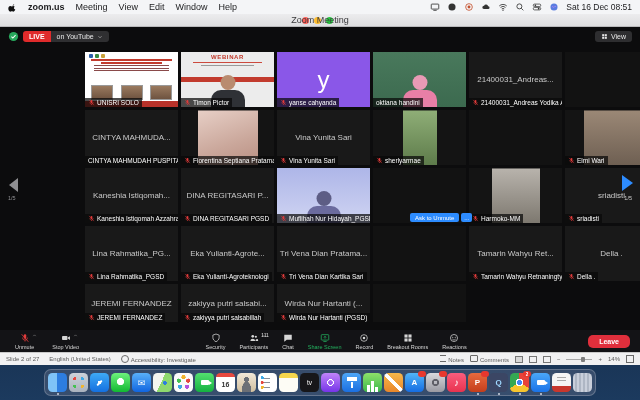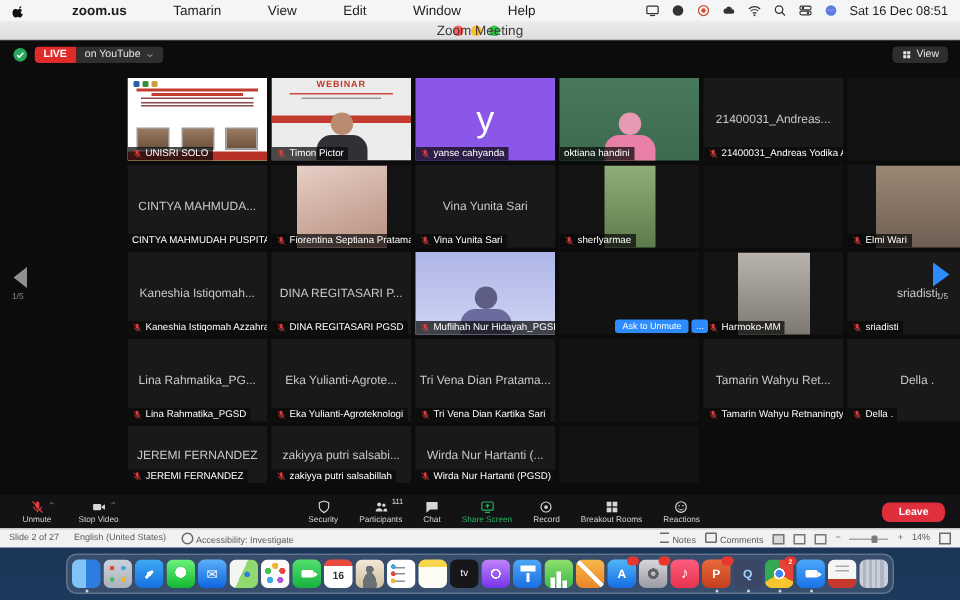--- a/index.html
+++ b/index.html
@@ -4,21 +4,21 @@
 <style>
   html,body{margin:0;padding:0;}
   .screen{position:relative;width:640px;height:400px;overflow:hidden;
     font-family:"Liberation Sans",sans-serif;
     background:linear-gradient(180deg,#0a1220 0%,#10233c 55%,#1c3a5e 100%);}
   
   .menubar{position:absolute;top:0;left:0;width:640px;height:14px;background:#f4f5f7;
     display:flex;align-items:center;padding:0 8px;box-sizing:border-box;font-size:9px;color:#1c1c1e;z-index:50;}
   .mb-left{display:flex;align-items:center;gap:11px;}
   .mb-left .apple svg{width:9px;height:9px;display:block;margin-top:1px;}
-  .mb-item{white-space:nowrap;margin-left:20px;}
+  .mb-item{white-space:nowrap;}
   .mb-item.first{font-weight:bold;}
   .mb-right{margin-left:auto;display:flex;align-items:center;gap:7px;}
   .mb-ic svg{width:10px;height:10px;display:block;}
   .mb-clock{font-size:8.5px;color:#1c1c1e;white-space:nowrap;}
   
   .window{position:absolute;top:14px;left:0;width:640px;height:338px;z-index:20;}
   .titlebar{position:relative;height:13px;background:linear-gradient(#ececee,#dededf);
     display:flex;align-items:center;padding:0 7px;border-bottom:1px solid #b9b9bb;box-sizing:border-box;justify-content:center;}
   .tl{width:7px;height:7px;border-radius:50%;margin-right:5px;}
   .tl.r{background:#ff5f57}.tl.y{background:#febc2e}.tl.g{background:#28c840}
@@ -194,21 +194,21 @@
 
   <div class="menubar">
     <div class="mb-left">
       <span class="apple">
           <svg viewBox="0 0 24 24">
             <path d="M16.5 3c.1 1.1-.4 2.2-1.1 3-.7.8-1.9 1.4-2.9 1.3-.1-1 .4-2.1 1.1-2.9.7-.8 2-1.4 2.9-1.4zM19.5 17.2c-.5 1.2-.8 1.7-1.5 2.8-1 1.5-2.3 3.3-4 3.3-1.5 0-1.9-1-3.9-1s-2.5 1-4 1c-1.7 0-2.9-1.6-3.9-3.1C.7 16.9.4 12.7 1.9 10.5c1-1.6 2.7-2.5 4.3-2.5 1.6 0 2.6 1 3.9 1 1.3 0 2.1-1 3.9-1 1.4 0 2.9.8 3.9 2.1-3.4 1.9-2.9 6.7 1.6 7.1z" fill="#111"></path>
           </svg>
         </span>
       <span id="mb-items" style="display: flex; gap: 11px;">
           <span class="mb-item first">zoom.us</span>
-          <span class="mb-item">Tamarin</span>
+          <span class="mb-item">Meeting</span>
           <span class="mb-item">View</span>
           <span class="mb-item">Edit</span>
           <span class="mb-item">Window</span>
           <span class="mb-item">Help</span>
         </span>
     </div>
     <div class="mb-right">
       <span id="mb-status" style="display: flex; gap: 7px; align-items: center;">
           <span class="mb-ic">
             <svg viewBox="0 0 24 24">

